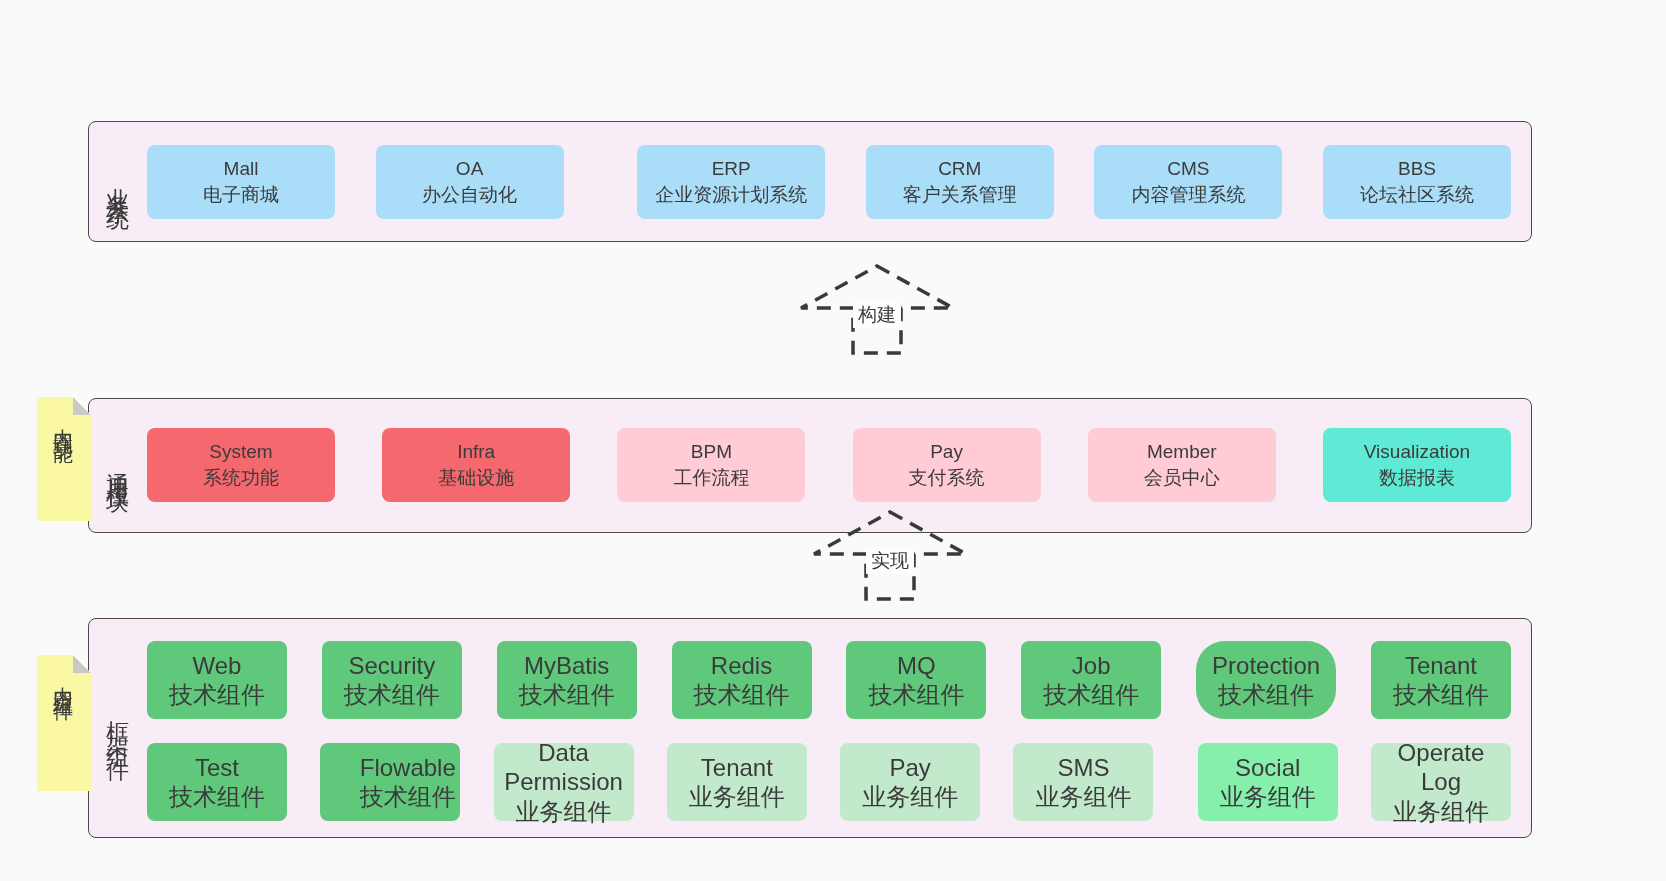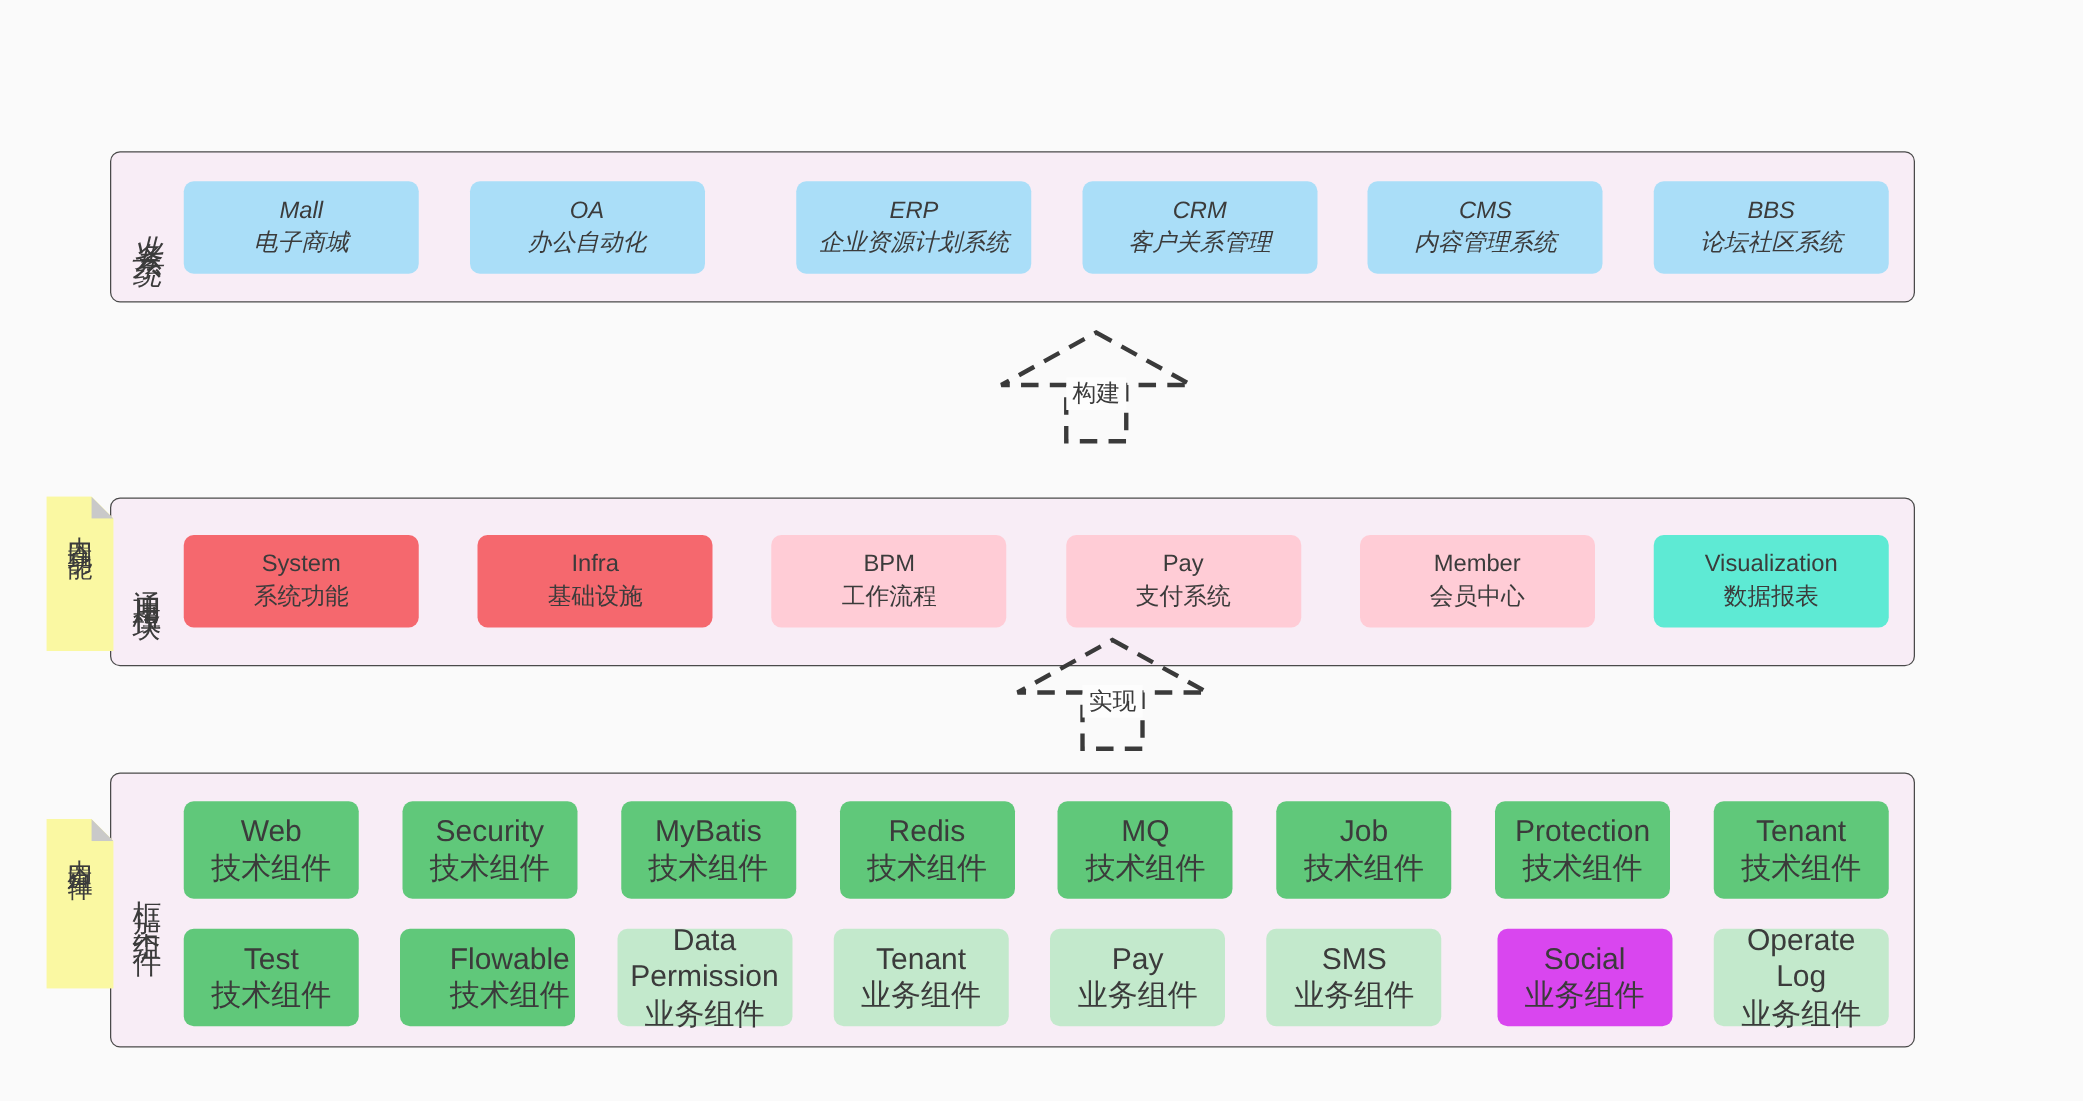--- a/index.html
+++ b/index.html
@@ -65,21 +65,21 @@
     position:absolute; left:50%; transform:translateX(-50%); top:16px;
     writing-mode:vertical-rl; text-orientation:upright;
     font-size:20px; letter-spacing:5px; color:#3b3b3b; white-space:nowrap;
   }
 </style>
 </head>
 <body>
 
 <div class="canvas" style="background-color: rgb(250, 250, 250);">
 
-  <section class="layer" id="layer1" style="background-color: rgb(248, 237, 246); font-style: italic;">
+  <section class="layer" id="layer1" style="background-color: rgb(248, 237, 246);">
     <div class="layer-label">业务系统</div>
     <div class="row">
       <div class="box box-lg" style="background-color: rgb(170, 222, 248);">
         <div class="box-name">Mall</div>
         <div class="box-desc">电子商城</div>
       </div>
       <div class="box box-lg" style="background-color: rgb(170, 222, 248);">
         <div class="box-name">OA</div>
         <div class="box-desc">办公自动化</div>
       </div>
@@ -175,21 +175,21 @@
         <div class="box-desc">技术组件</div>
       </div>
       <div class="box box-sm" style="background-color: rgb(96, 200, 122);">
         <div class="box-name">MQ</div>
         <div class="box-desc">技术组件</div>
       </div>
       <div class="box box-sm" style="background-color: rgb(96, 200, 122);">
         <div class="box-name">Job</div>
         <div class="box-desc">技术组件</div>
       </div>
-      <div class="box box-sm" style="background-color: rgb(96, 200, 122);">
+      <div class="box box-sm" style="background-color: rgb(96, 200, 122); border-radius: 29px;">
         <div class="box-name">Protection</div>
         <div class="box-desc">技术组件</div>
       </div>
       <div class="box box-sm" style="background-color: rgb(96, 200, 122);">
         <div class="box-name">Tenant</div>
         <div class="box-desc">技术组件</div>
       </div>
     </div>
 
     <div class="row row-2">
@@ -210,21 +210,21 @@
         <div class="box-desc">业务组件</div>
       </div>
       <div class="box box-sm" style="background-color: rgb(195, 233, 204);">
         <div class="box-name">Pay</div>
         <div class="box-desc">业务组件</div>
       </div>
       <div class="box box-sm" style="background-color: rgb(195, 233, 204);">
         <div class="box-name">SMS</div>
         <div class="box-desc">业务组件</div>
       </div>
-      <div class="box box-sm" style="background-color: #d946ef; margin-left: 11px;">
+      <div class="box box-sm" style="background-color: #86efac; margin-left: 11px;">
         <div class="box-name">Social</div>
         <div class="box-desc">业务组件</div>
       </div>
       <div class="box box-sm" style="background-color: rgb(195, 233, 204);">
         <div class="box-name">Operate Log</div>
         <div class="box-desc">业务组件</div>
       </div>
     </div>
   </section>
 

